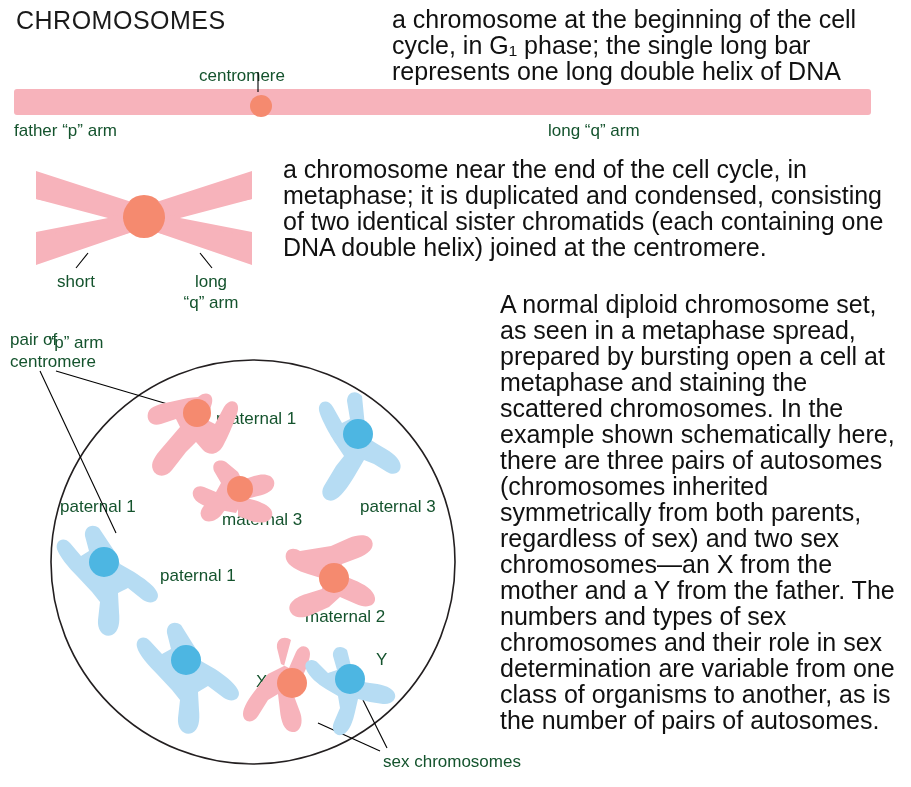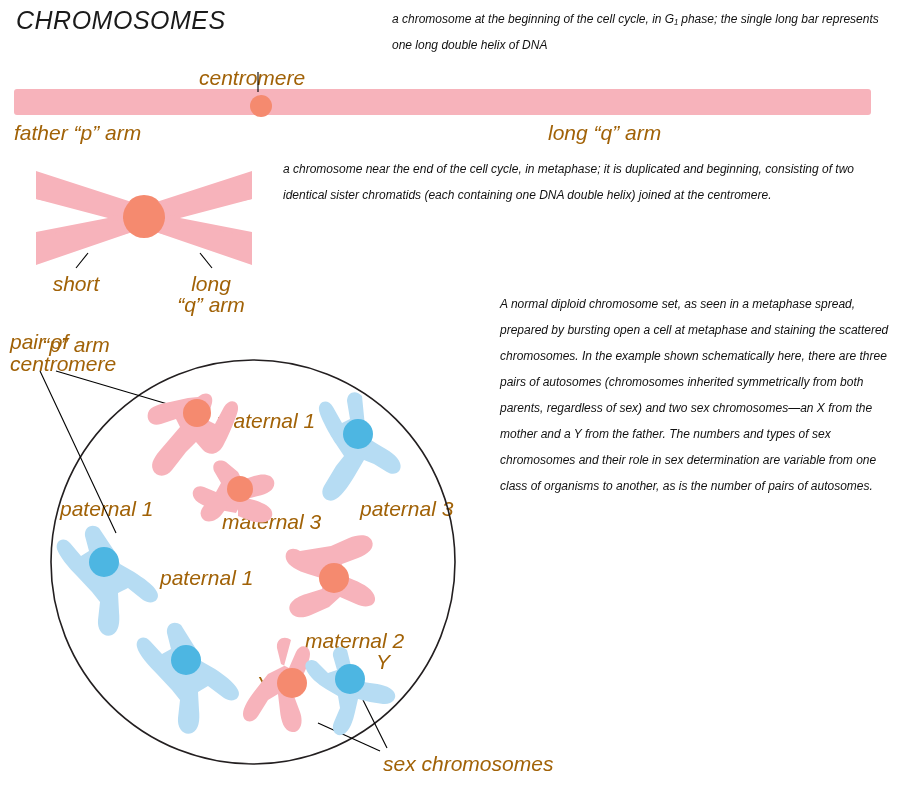--- a/index.html
+++ b/index.html
@@ -8,39 +8,39 @@
     background: #ffffff;
   }
   body {
     width: 911px;
     height: 787px;
     position: relative;
     font-family: "Liberation Sans", sans-serif;
     color: #000000;
     overflow: hidden;
   }
-  .abs { position: absolute; font-style: italic; }
+  .abs { position: absolute; }
 
   #title {
     left: 16px;
     top: 6px;
     font-size: 25px;
     letter-spacing: 0.5px;
     color: #1a1a1a;
   }
 
   .para {
-    font-size: 12px;
+    font-size: 25px;
     line-height: 26px;
     color: #111111;
   }
 
   .lbl {
-    font-size: 21px;
-    color: #a16207;
+    font-size: 17px;
+    color: #14532d;
     white-space: nowrap;
   }
 
   
   #g1-bar {
     left: 14px;
     top: 89px;
     width: 857px;
     height: 26px;
     background: #f7b3bb;
@@ -79,38 +79,38 @@
 
 <div class="abs para" style="left:392px; top:6px; width:505px;">a chromosome at the beginning of the cell cycle, in G₁ phase; the single long bar represents one long double helix of DNA</div>
 
 <div class="abs" id="g1-bar"></div>
 <div class="abs" id="g1-centromere"></div>
 
 <div class="abs lbl" style="left:199px; top:66px;">centromere</div>
 <div class="abs lbl" style="left:14px; top:121px;">father “p” arm</div>
 <div class="abs lbl" style="left:500px; top:121px;margin-left:48px;">long “q” arm</div>
 
-<div class="abs para" style="left:283px; top:156px; width:610px;">a chromosome near the end of the cell cycle, in metaphase; it is duplicated and beginning, consisting of two identical sister chromatids (each containing one DNA double helix) joined at the centromere.</div>
+<div class="abs para" style="left:283px; top:156px; width:610px;">a chromosome near the end of the cell cycle, in metaphase; it is duplicated and condensed, consisting of two identical sister chromatids (each containing one DNA double helix) joined at the centromere.</div>
 
 <div class="abs para" style="left:500px; top:291px; width:400px;">A normal diploid chromosome set, as seen in a metaphase spread, prepared by bursting open a cell at metaphase and staining the scattered chromosomes. In the example shown schematically here, there are three pairs of autosomes (chromosomes inherited symmetrically from both parents, regardless of sex) and two sex chromosomes—an X from the mother and a Y from the father. The numbers and types of sex chromosomes and their role in sex determination are variable from one class of organisms to another, as is the number of pairs of autosomes.</div>
 
 <div class="abs lbl" style="left:40px; top:272px; text-align:center; width:72px;">short</div>
 <div class="abs lbl" style="left:40px; top:293px; text-align:center; width:72px;margin-top:40px;">“p” arm</div>
 <div class="abs lbl" style="left:175px; top:272px; text-align:center; width:72px;">long</div>
 <div class="abs lbl" style="left:175px; top:293px; text-align:center; width:72px;">“q” arm</div>
 
 <div class="abs lbl" style="left:10px; top:330px;">pair of</div>
 <div class="abs lbl" style="left:10px; top:352px;">centromere</div>
 
 <div class="abs lbl" style="left:216px; top:409px;">maternal 1</div>
 <div class="abs lbl" style="left:60px; top:497px;">paternal 1</div>
 <div class="abs lbl" style="left:222px; top:510px;">maternal 3</div>
 <div class="abs lbl" style="left:360px; top:497px;">paternal 3</div>
 <div class="abs lbl" style="left:160px; top:566px;">paternal 1</div>
-<div class="abs lbl" style="left:305px; top:629px;">maternal 2</div>
+<div class="abs lbl" style="left:305px; top:607px;">maternal 2</div>
 <div class="abs lbl" style="left:256px; top:672px;">X</div>
 <div class="abs lbl" style="left:376px; top:650px;">Y</div>
 <div class="abs lbl" style="left:383px; top:752px;">sex chromosomes</div>
 
 <svg class="overlay" viewBox="0 0 911 787" xmlns="http://www.w3.org/2000/svg">
 
   <g>
     <path class="leader" d="M258 72 L258 92"></path>
   </g>
 

